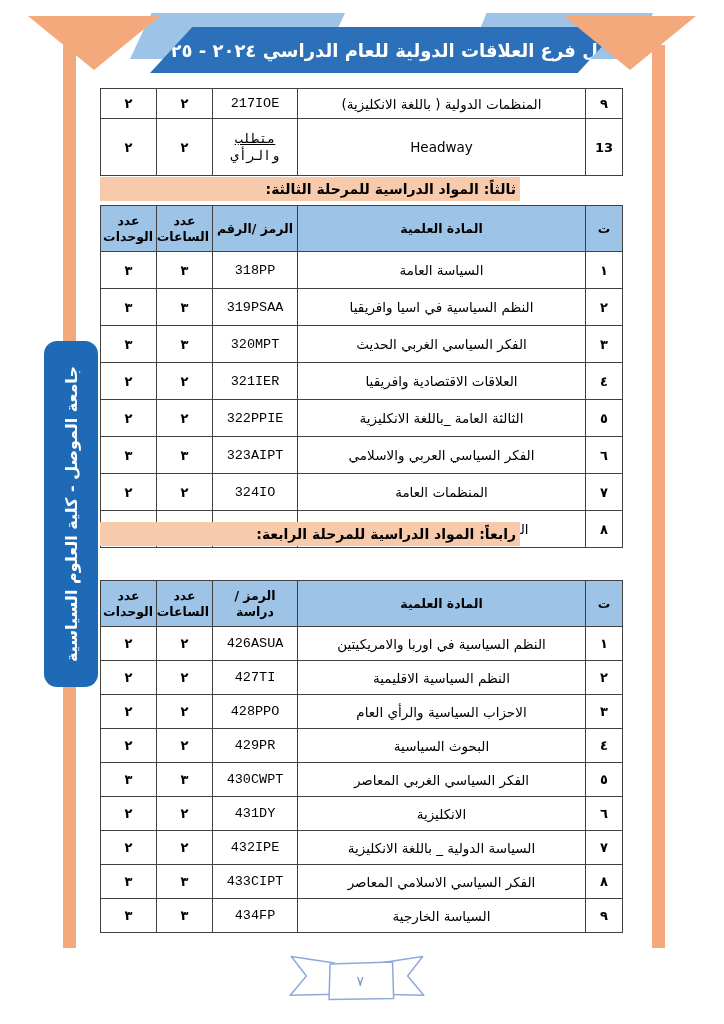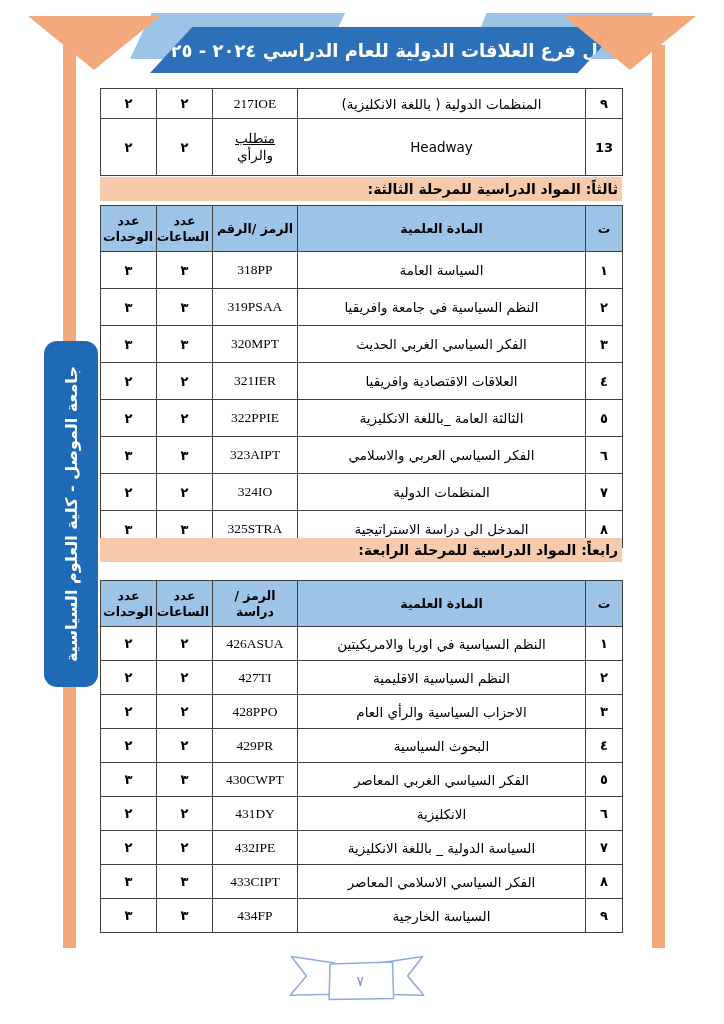--- a/index.html
+++ b/index.html
@@ -25,34 +25,34 @@
   .ribbon-title { color:#fff; font-weight:bold; font-size:18px; direction:rtl; white-space:nowrap; }
 
   
   .badge { left:44px; top:341px; width:54px; height:346px; background:#1e6ab6;
            border-radius:13px; z-index:4; }
   .badge-text { position:absolute; top:50%; left:50%;
                 transform:translate(-50%,-50%) rotate(-90deg);
                 white-space:nowrap; color:#fff; font-weight:bold; font-size:16px; direction:rtl; }
 
   
-  .section-band { left:100px; width:522px; height:24px; background:#f7caac;
+  .section-band { left:100px; width:420px; height:24px; background:#f7caac;
                   direction:rtl; text-align:right; font-weight:bold; font-size:14px;
                   line-height:24px; padding:0 4px; box-sizing:border-box; z-index:5; }
 
   
   table.ctable { border-collapse:collapse; table-layout:fixed; width:522px; direction:rtl;
                  background:#fff; }
   .ctable td, .ctable th { border:1px solid #404040; text-align:center; vertical-align:middle;
                            padding:0 3px; overflow:hidden; }
   .ctable th { background:#9dc3e6; font-weight:bold; font-size:12.5px; line-height:1.25; height:45px; }
   .ctable td { font-size:13.5px; }
   td.num  { font-weight:bold; font-size:13px; }
   td.val  { font-weight:bold; font-size:13px; }
-  td.code { font-family:Liberation Serif, serif; font-size:13.5px; }
+  td.code { font-family:Liberation Mono, monospace; font-size:13.5px; }
   .rows37 tbody tr { height:37px; }
   .rows34 tbody tr { height:34px; }
   .cont-row1 { height:30px; }
   .cont-row2 { height:57px; }
   .u { text-decoration:underline; }
   .tbl-wrap { z-index:5; }
 
   
   .footer-ribbon { left:287px; top:951px; width:140px; height:52px; z-index:5; }
   .footer-num { fill:#7b96c8; font-size:13px; font-family:"DejaVu Sans",sans-serif; }
@@ -131,21 +131,21 @@
           <tr>
             <td class="num">١</td>
             <td>السياسة العامة</td>
             <td class="code">318PP</td>
             <td class="val">٣</td>
             <td class="val">٣</td>
           </tr>
 
           <tr>
             <td class="num">٢</td>
-            <td>النظم السياسية في جامعة وافريقيا</td>
+            <td>النظم السياسية في اسيا وافريقيا</td>
             <td class="code">319PSAA</td>
             <td class="val">٣</td>
             <td class="val">٣</td>
           </tr>
 
           <tr>
             <td class="num">٣</td>
             <td>الفكر السياسي الغربي الحديث</td>
             <td class="code">320MPT</td>
             <td class="val">٣</td>
@@ -171,38 +171,38 @@
           <tr>
             <td class="num">٦</td>
             <td>الفكر السياسي العربي والاسلامي</td>
             <td class="code">323AIPT</td>
             <td class="val">٣</td>
             <td class="val">٣</td>
           </tr>
 
           <tr>
             <td class="num">٧</td>
-            <td>المنظمات الدولية</td>
+            <td>المنظمات العامة</td>
             <td class="code">324IO</td>
             <td class="val">٢</td>
             <td class="val">٢</td>
           </tr>
 
           <tr>
             <td class="num">٨</td>
             <td>المدخل الى دراسة الاستراتيجية</td>
             <td class="code">325STRA</td>
             <td class="val">٣</td>
             <td class="val">٣</td>
           </tr>
         </tbody>
     </table>
   </div>
 
-  <div class="abs section-band" style="top:522px;margin-top:16px;" dir="rtl">رابعاً: المواد الدراسية للمرحلة الرابعة:</div>
+  <div class="abs section-band" style="top:522px;" dir="rtl">رابعاً: المواد الدراسية للمرحلة الرابعة:</div>
   <div class="abs tbl-wrap" style="left:100px; top:580px;">
     <table class="ctable rows34" dir="rtl">
       <colgroup>
           <col style="width:37px">
           <col style="width:288px">
           <col style="width:85px">
           <col style="width:56px">
           <col style="width:56px">
         </colgroup>
       <thead>

